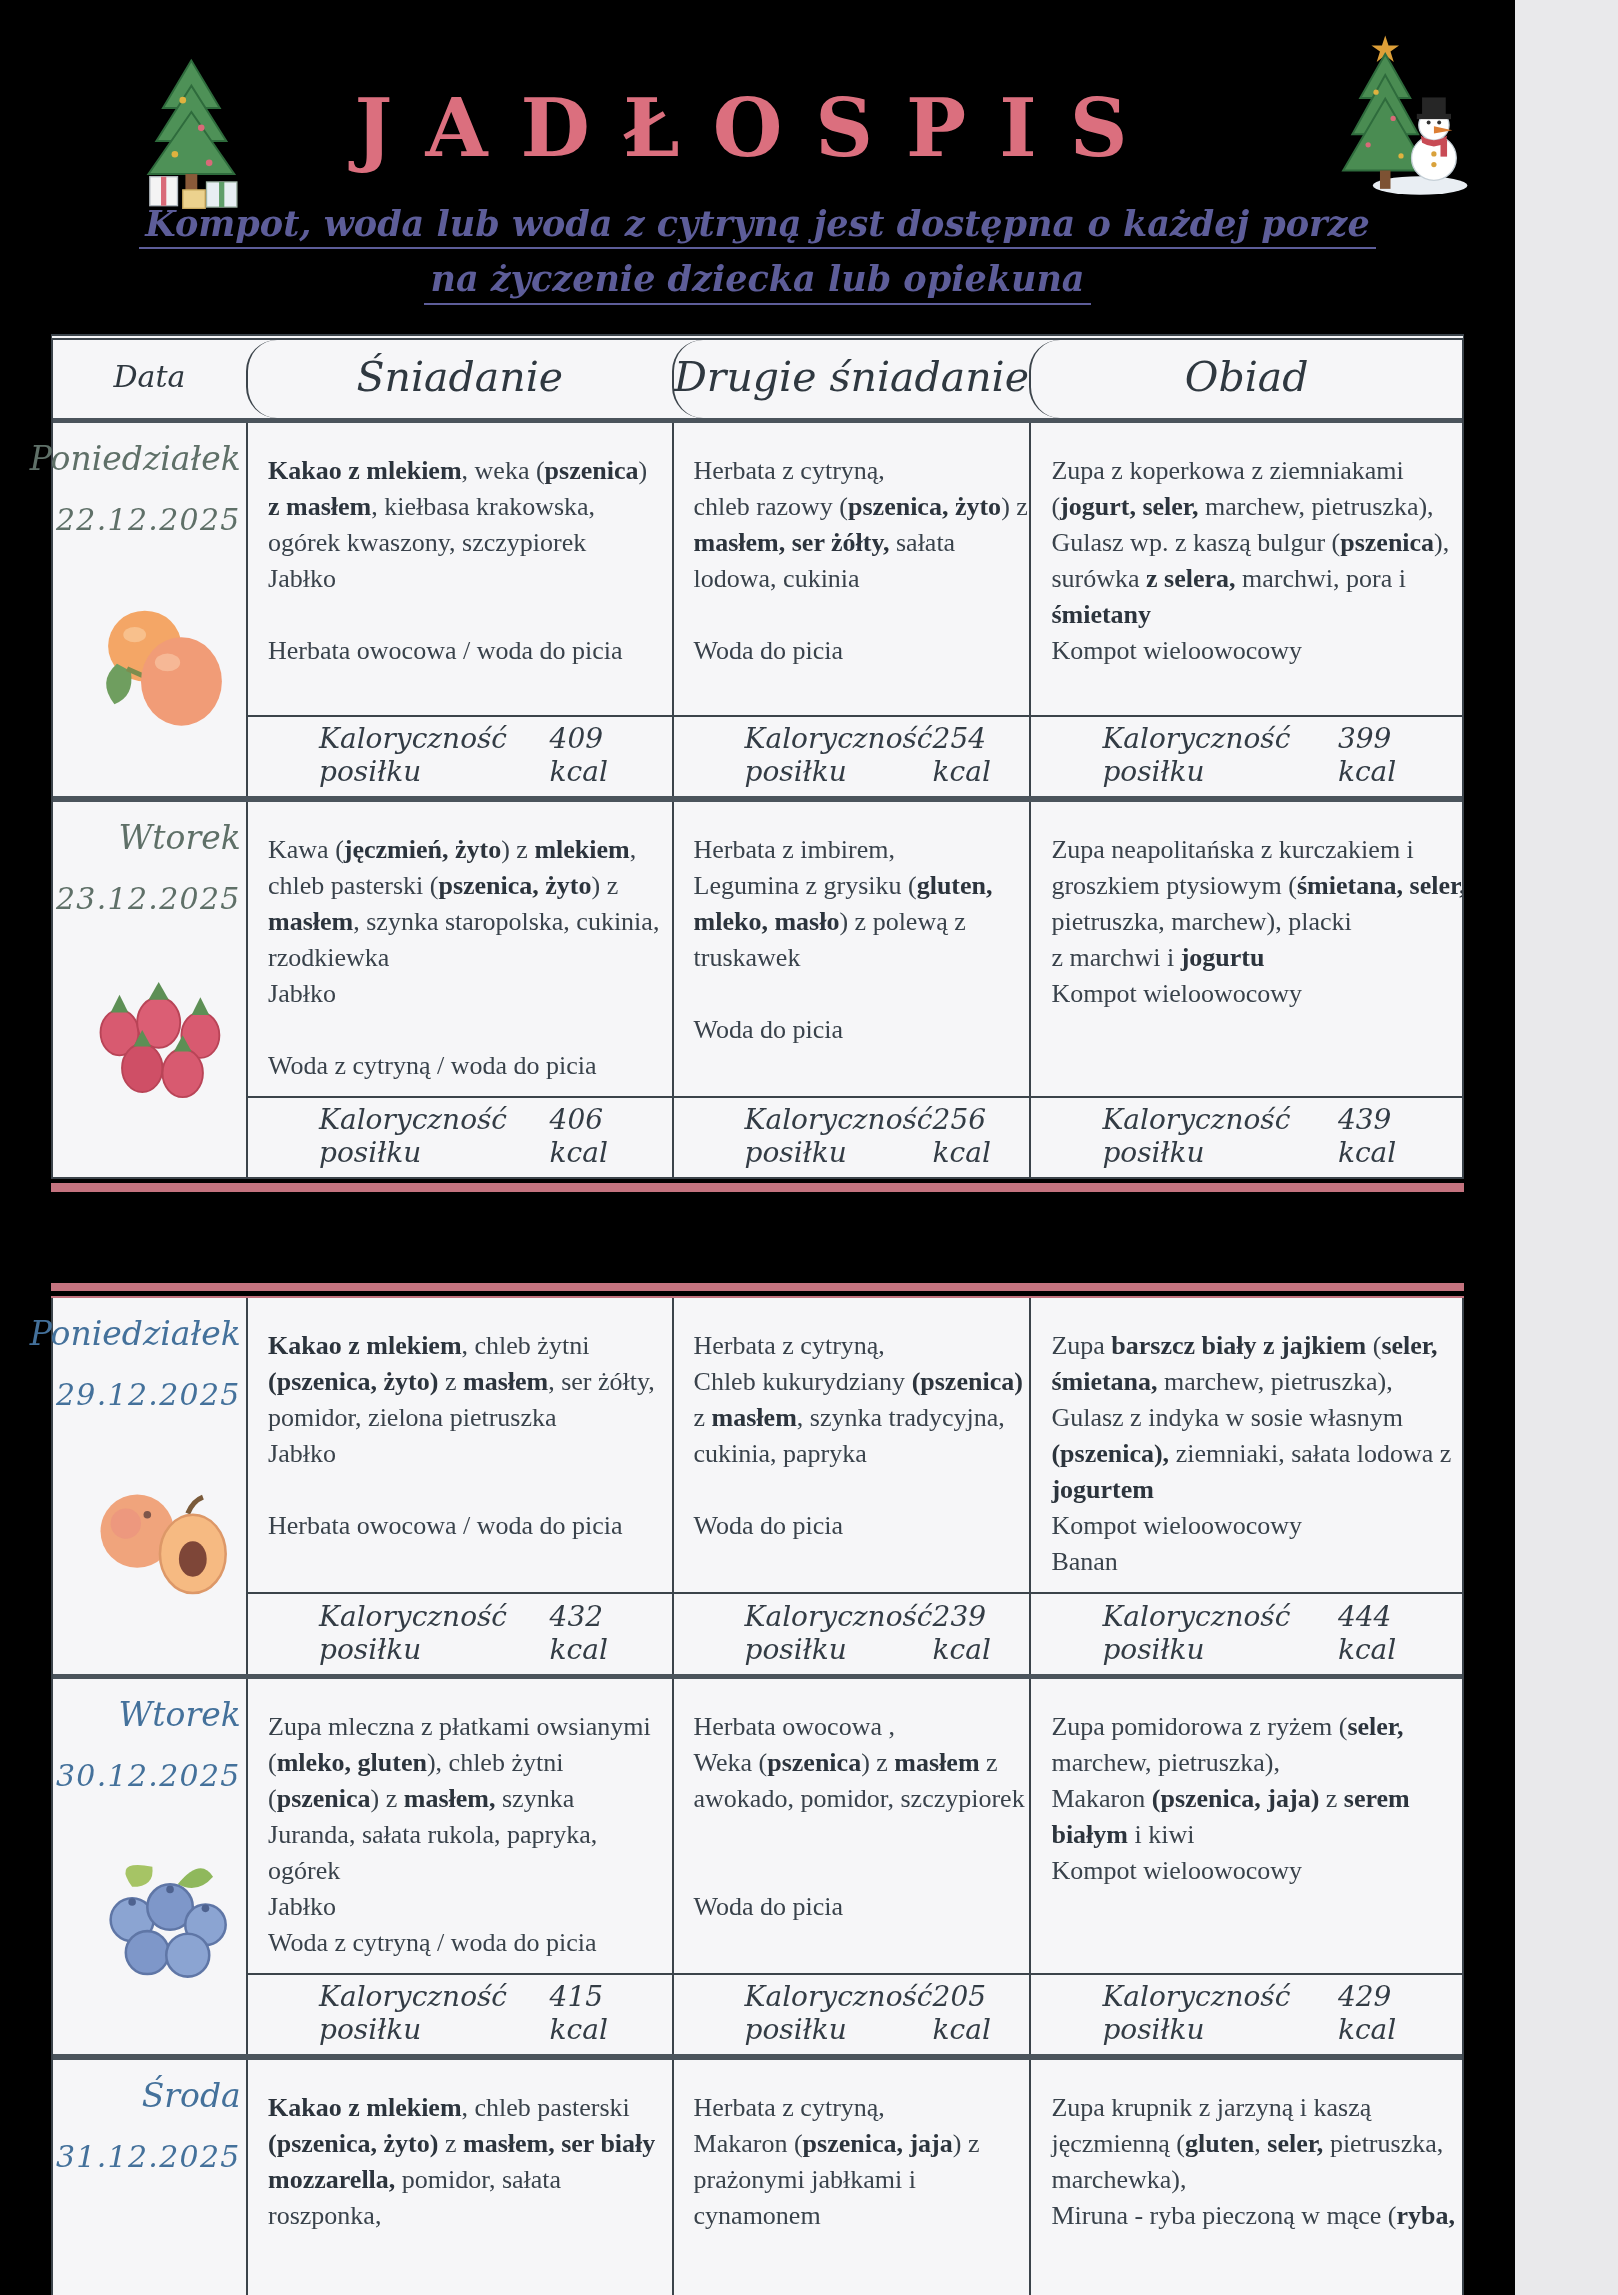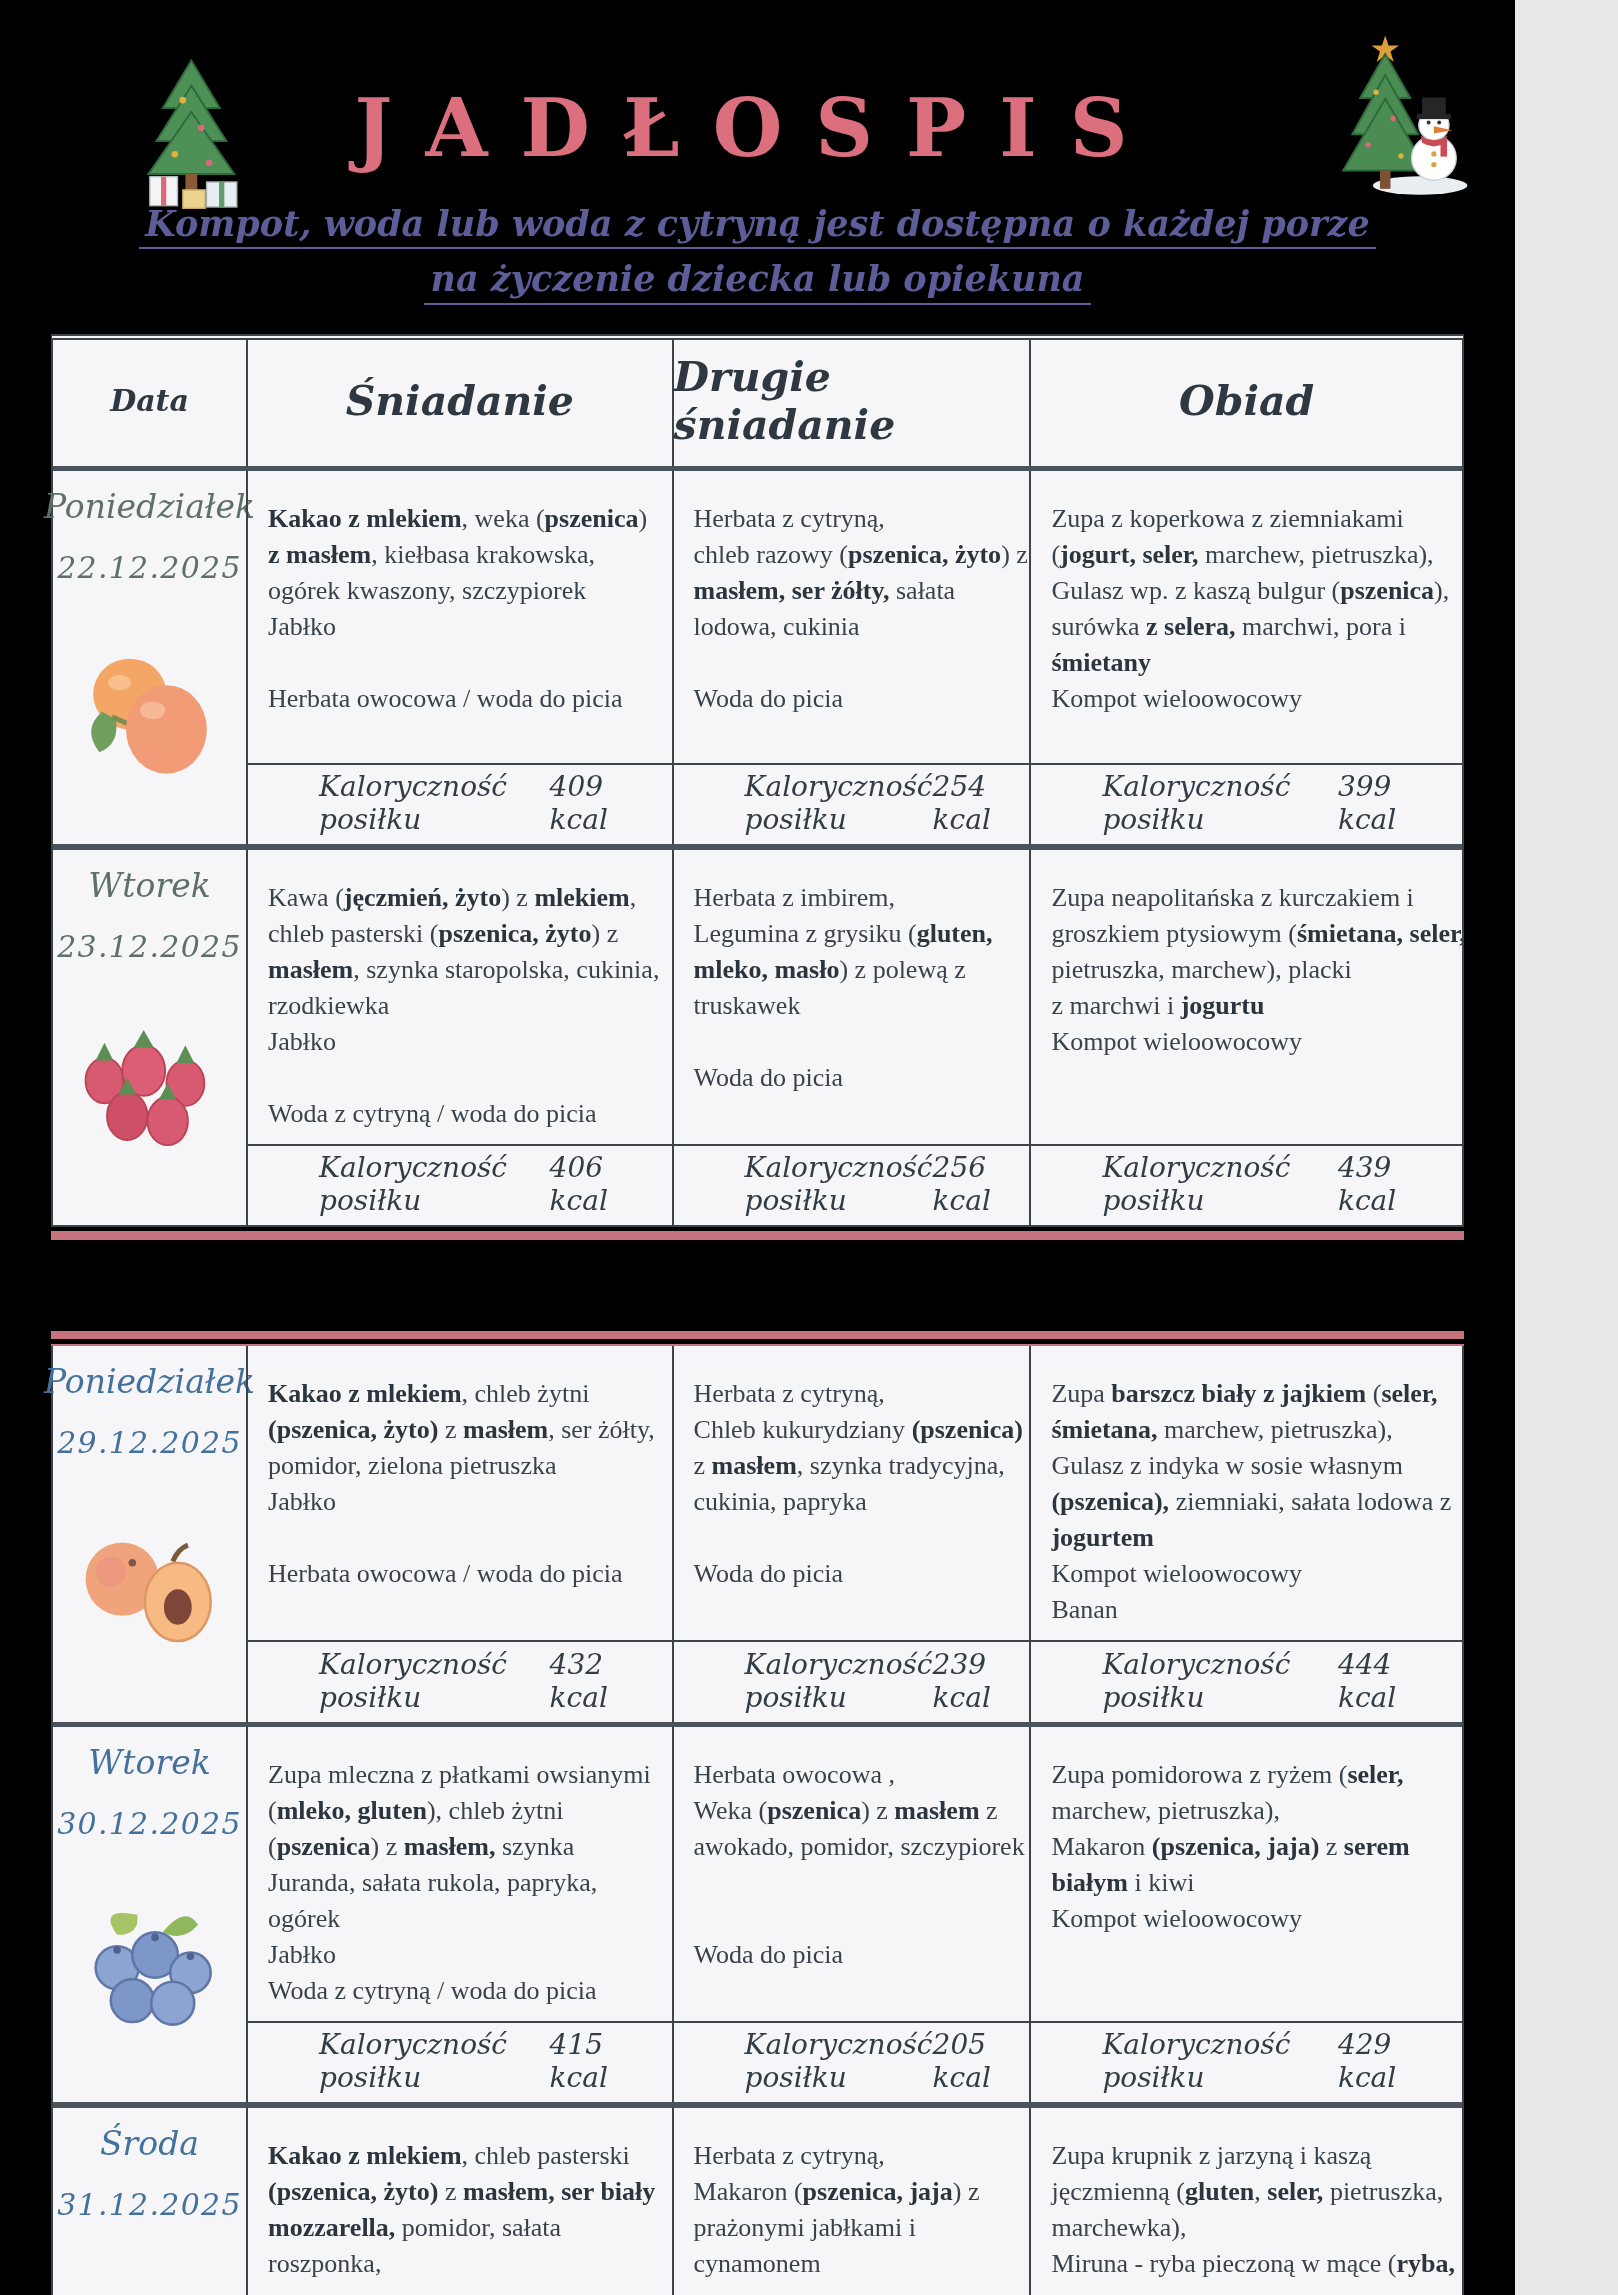--- a/index.html
+++ b/index.html
@@ -15,26 +15,26 @@
             padding:0 6.6px 3.3px;}
   .s1{margin-top:25px;}
   .s2{margin-top:9.2px;}
   .menu-table{margin:0 51px;background:#f6f6f8;border-left:2px solid #3c444b;border-right:2px solid #3c444b;}
   .table1{margin-top:29px;border-top:6px double #3c444b;border-bottom:2.6px solid #3c444b;}
   .table2{border-bottom:2.6px solid #3c444b;}
   .hdiv{height:5.3px;background:#4b545c;}
   .row{display:flex;align-items:stretch;}
   .cell{box-sizing:border-box;}
   .cell + .cell{border-left:2px solid #3c444b;}
-  .cell-data{width:13.7%;display:flex;flex-direction:column;align-items:center;text-align:center;padding:16px 5.3px 13px;}
+  .cell-data{width:13.7%;display:flex;flex-direction:column;align-items:flex-end;text-align:center;padding:16px 5.3px 13px;}
   .cell-sn{width:30.2%;}
   .cell-dr{width:25.4%;}
   .cell-ob{width:30.7%;}
   .header-row .cell{display:flex;align-items:center;justify-content:center;padding:13px 0 17px;}
-  .hc{font-family:"DejaVu Serif",serif;font-style:italic;font-weight:700;color:#2f3840;}
+  .hc{font-family:"DejaVu Serif",serif;font-style:italic;font-weight:400;color:#2f3840;border-radius:31px;}
   .hc-small{font-size:30px;}
   .hc-big{font-size:41px;}
   .cell-meal{display:flex;flex-direction:column;}
   .meal-text{flex:1;min-height:250px;padding:30px 14.5px 12px 20px;font-size:26px;line-height:36px;overflow:hidden;}
   .line{min-height:36px;white-space:nowrap;}
   .line b{color:#2c343d;}
   .kcal-bar{border-top:2px solid #3c444b;display:flex;justify-content:space-between;align-items:center;
             padding:5.3px 29px 8px 71px;font-family:"DejaVu Serif",serif;font-style:italic;
             font-size:28px;color:#333c45;}
   .day{font-family:"DejaVu Serif",serif;font-style:italic;font-size:33px;}

